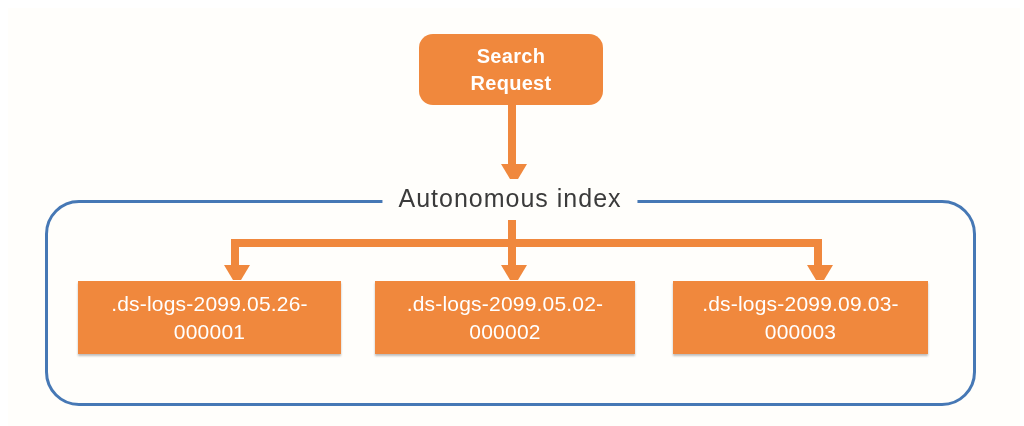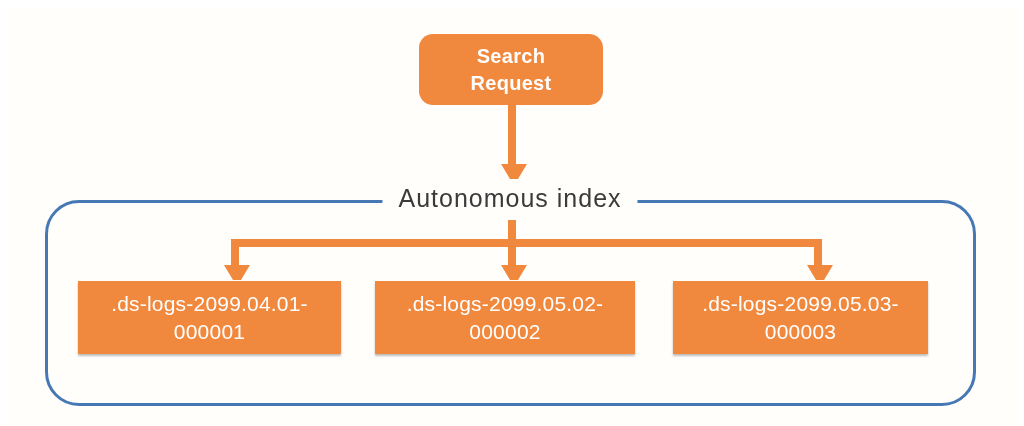--- a/index.html
+++ b/index.html
@@ -120,25 +120,25 @@
   <div class="conn" style="left:223px; top:231px; width:4px; height:27px;"></div>
   <div class="arrowhead" style="left:216px; top:257px;"></div>
 
   <div class="conn" style="left:500px; top:233px; width:4px; height:25px;"></div>
   <div class="arrowhead" style="left:493px; top:257px;"></div>
 
   <div class="conn" style="left:806px; top:231px; width:4px; height:27px;"></div>
   <div class="arrowhead" style="left:799px; top:257px;"></div>
 
   <div class="index-box index-box-1">
-    <span class="label">.ds-logs-2099.04.01-
+    <span class="label">.ds-logs-2099.05.26-
 000001</span>
   </div>
   <div class="index-box index-box-2">
     <span class="label">.ds-logs-2099.05.02-
 000002</span>
   </div>
   <div class="index-box index-box-3">
-    <span class="label">.ds-logs-2099.05.03-
+    <span class="label">.ds-logs-2099.09.03-
 000003</span>
   </div>
 
 </div>
 
 </body></html>

